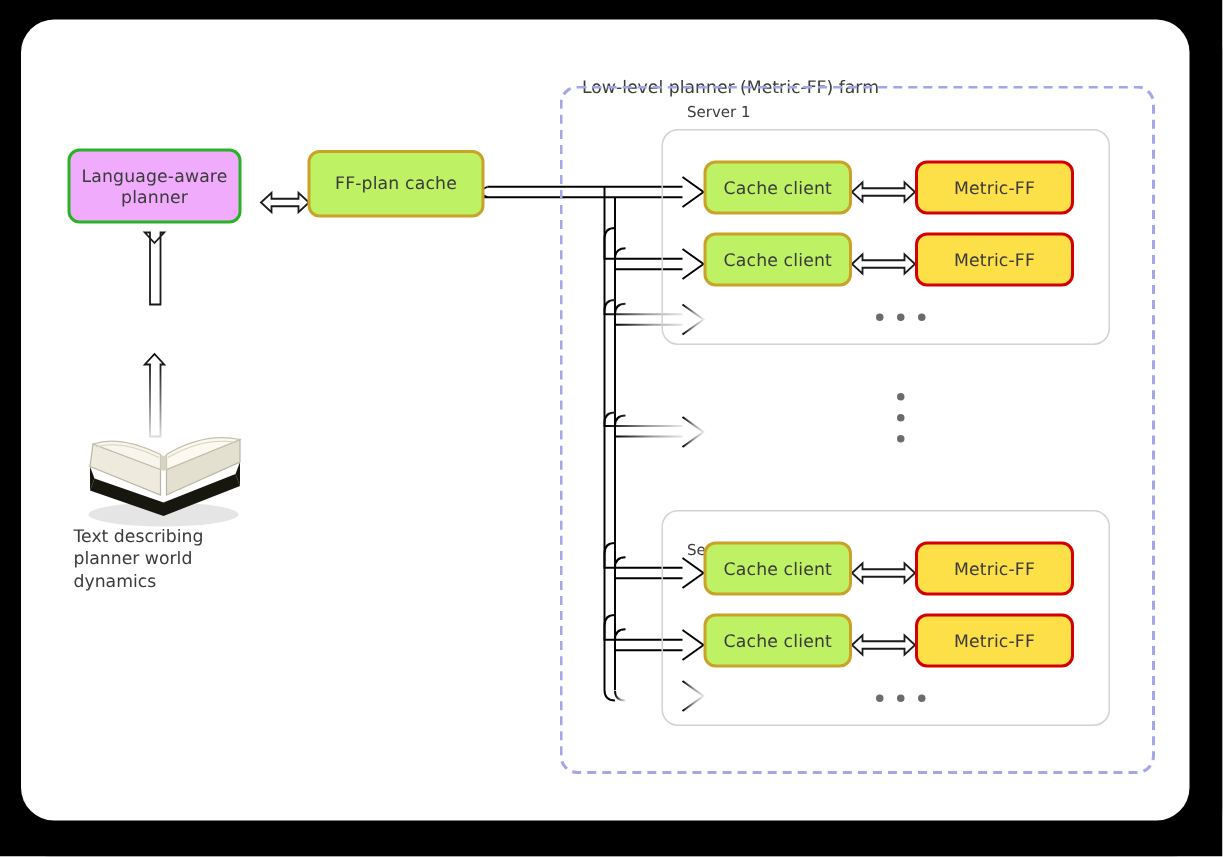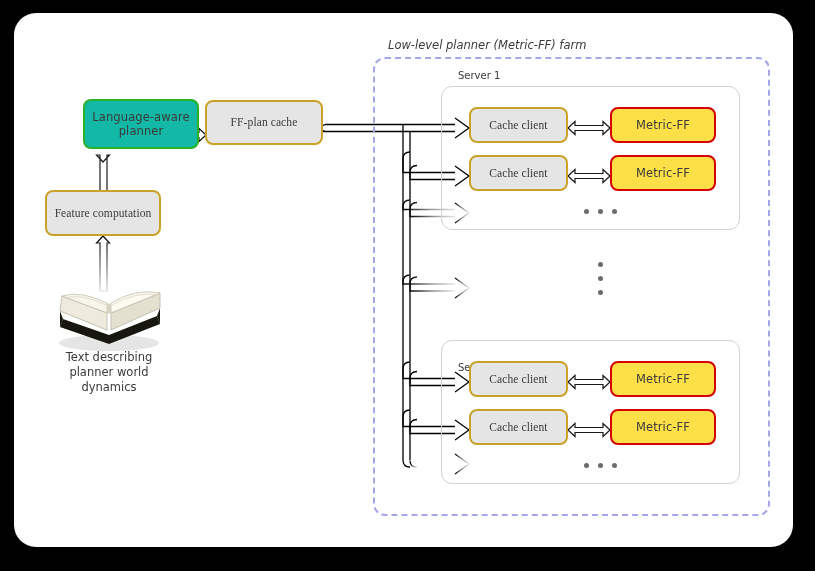--- a/index.html
+++ b/index.html
@@ -49,22 +49,22 @@
     border-style: solid;
     display: flex;
     align-items: center;
     justify-content: center;
     text-align: center;
     font-size: 11.5px;
     color: #3a3a3a;
     line-height: 1.25;
     letter-spacing: .1px;
   }
-  .node-green  { background: #14b8a6; border-color: #27b227; margin-left: 38px; }
-  .node-yellow { background: #e5e5e5; border-color: #c9a227; font-family: Liberation Serif, serif; }
+  .node-green  { background: #f0abfc; border-color: #27b227; }
+  .node-yellow { background: #bef264; border-color: #c9a227; }
   .node-pink   { background: #fde047; border-color: #d40000; }
 
   
   .farm-box {
     position: absolute;
     box-sizing: border-box;
     border: 2px dashed #a3a7e8;
     border-radius: 12px;
     background: transparent;
   }
@@ -104,21 +104,21 @@
     width: 5px; height: 5px;
     border-radius: 50%;
     background: #6b6b6b;
   }
 
   
   .caption {
     position: absolute;
     font-size: 11.5px;
     color: #3a3a3a;
-    text-align: center;
+    text-align: left;
     line-height: 1.3;
   }
 
   svg.overlay {
     position: absolute;
     left: 0; top: 0;
     width: 779px; height: 534px;
     pointer-events: none;
     overflow: visible;
   }
@@ -260,35 +260,32 @@
 
         <path d="M 50,285 Q 68,280 92,292" fill="none" stroke="#d6d2c0" stroke-width="0.7"></path>
         <path d="M 98,292 Q 122,278 144,282" fill="none" stroke="#d6d2c0" stroke-width="0.7"></path>
       </g>
     </svg>
 
     <div class="node node-green" style="left:31px; top:86px; width:116px; height:50px;">
       <span>Language-aware planner</span>
     </div>
 
-    <div class="node node-yellow" style="left:31px; top:177px; width:116px; height:46px;">
-      <span>Feature computation</span>
-    </div>
 
     <div class="node node-yellow" style="left:191px; top:87px; width:118px; height:45px;">
       <span>FF-plan cache</span>
     </div>
 
     <div class="caption" style="left:35px; top:337px; width:120px;">
       <div>Text describing</div>
       <div>planner world</div>
       <div>dynamics</div>
     </div>
 
-    <div class="farm-label" style="left:374px; top:25px;font-style:italic;">Low-level planner (Metric-FF) farm</div>
+    <div class="farm-label" style="left:374px; top:38px;">Low-level planner (Metric-FF) farm</div>
     <div class="farm-box" style="left:359px; top:44px; width:397px; height:459px;"></div>
 
     <div class="server-label" style="left:444px; top:57px;">Server 1</div>
     <div class="server-box" style="left:427px; top:73px; width:299px; height:144px;"></div>
 
     <div class="node node-yellow" style="left:455px; top:94px; width:99px; height:36px;">
       <span>Cache client</span>
     </div>
     <div class="node node-pink" style="left:596px; top:94px; width:106px; height:36px;">
       <span>Metric-FF</span>

